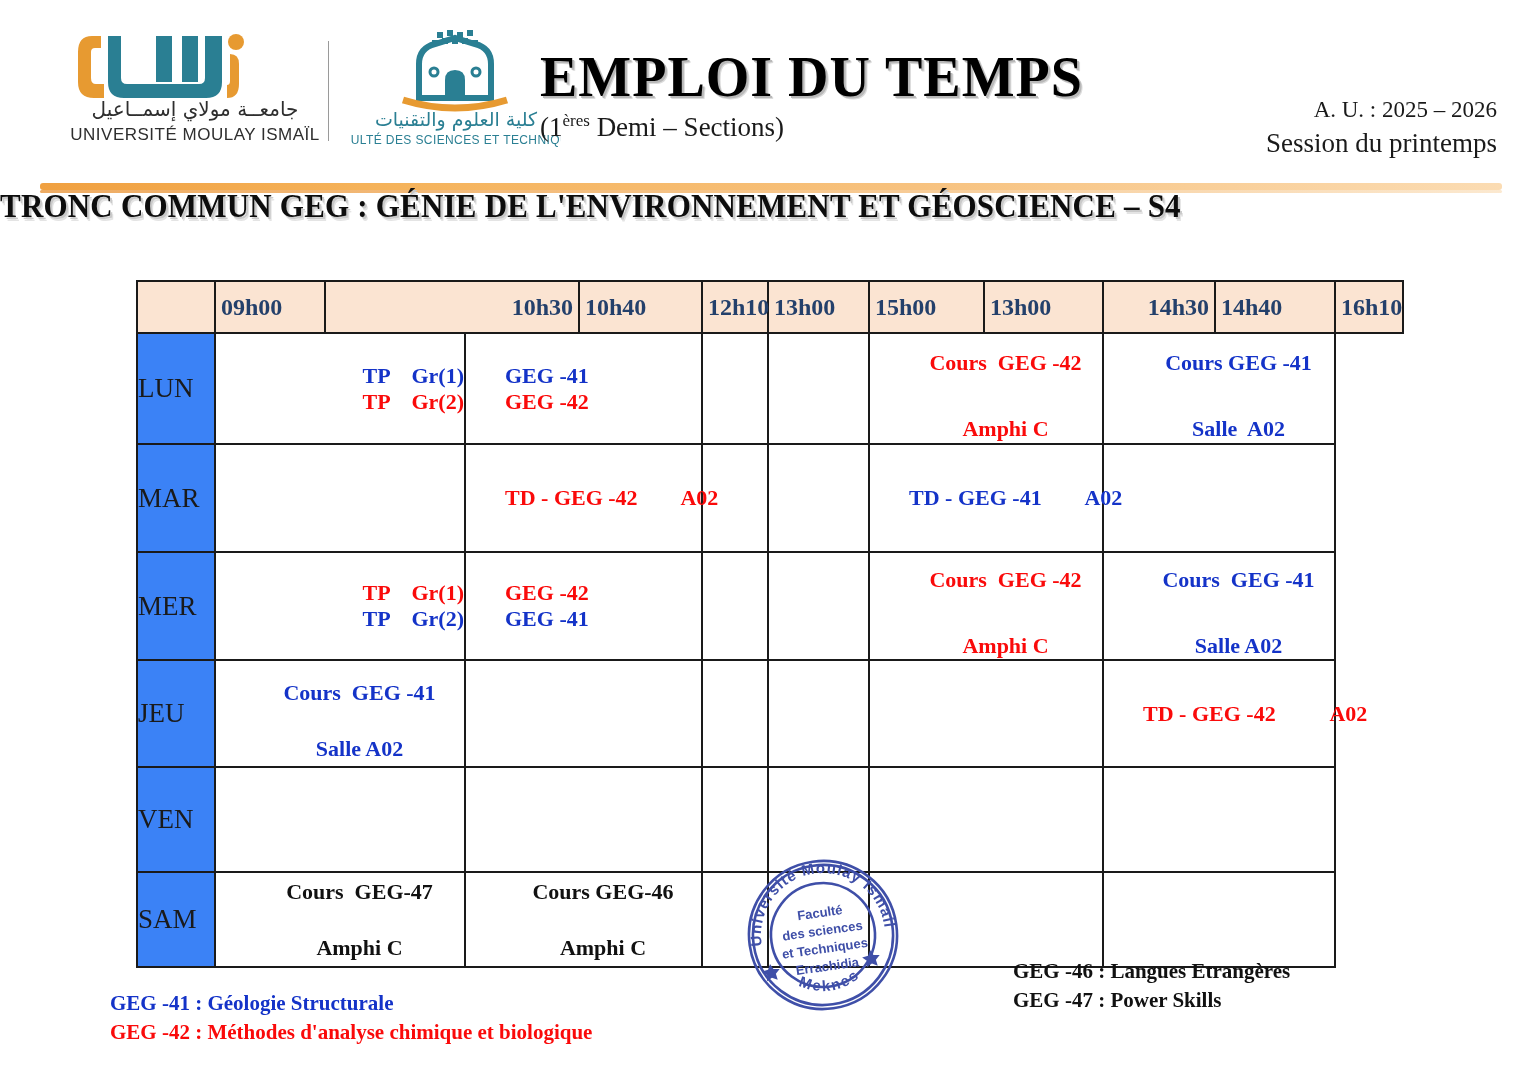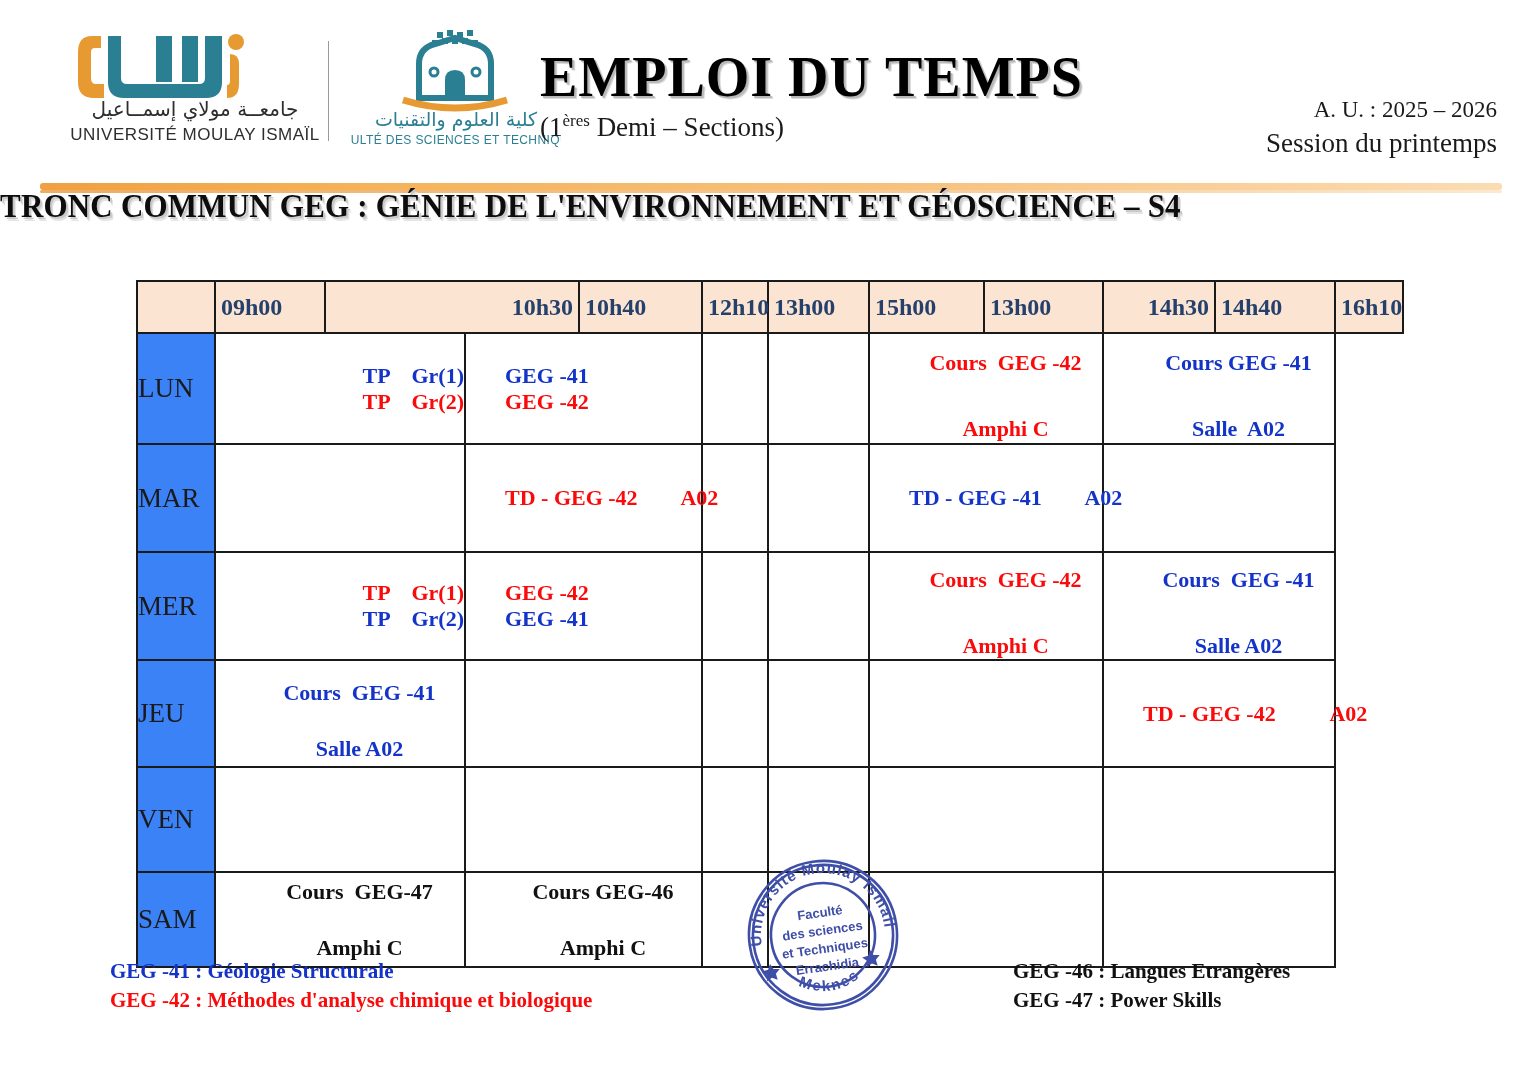--- a/index.html
+++ b/index.html
@@ -112,21 +112,21 @@
   .two-line-s{display:flex;flex-direction:column;gap:30px;}
   .spacer-top{padding-top:14px;}
 
   
   #stamp{
     position:absolute;left:737px;top:851px;width:172px;height:168px;
     pointer-events:none;
   }
 
   
-  #legend-left{position:absolute;left:110px;top:957px;}
+  #legend-left{position:absolute;left:110px;top:989px;}
   #legend-right{position:absolute;left:1013px;top:957px;}
   .leg{
     font-family:"Liberation Serif", serif;
     font-size:21px;font-weight:700;line-height:1.38;
   }
 </style>
 </head>
 <body>
 
 <div id="header">

